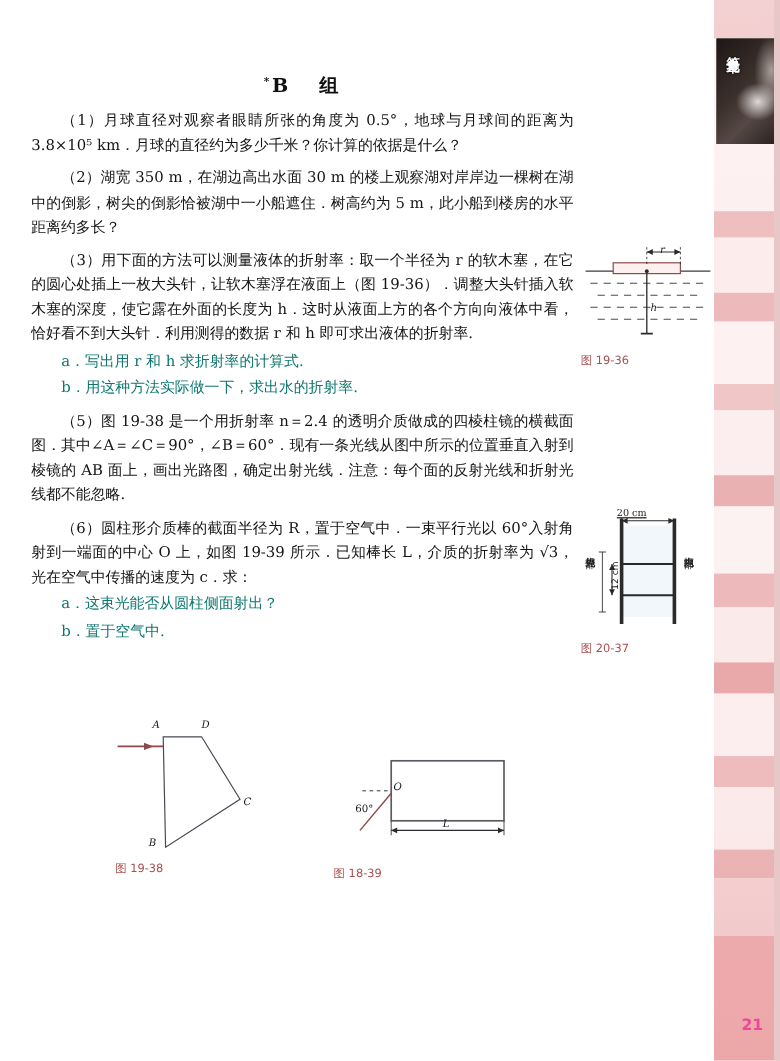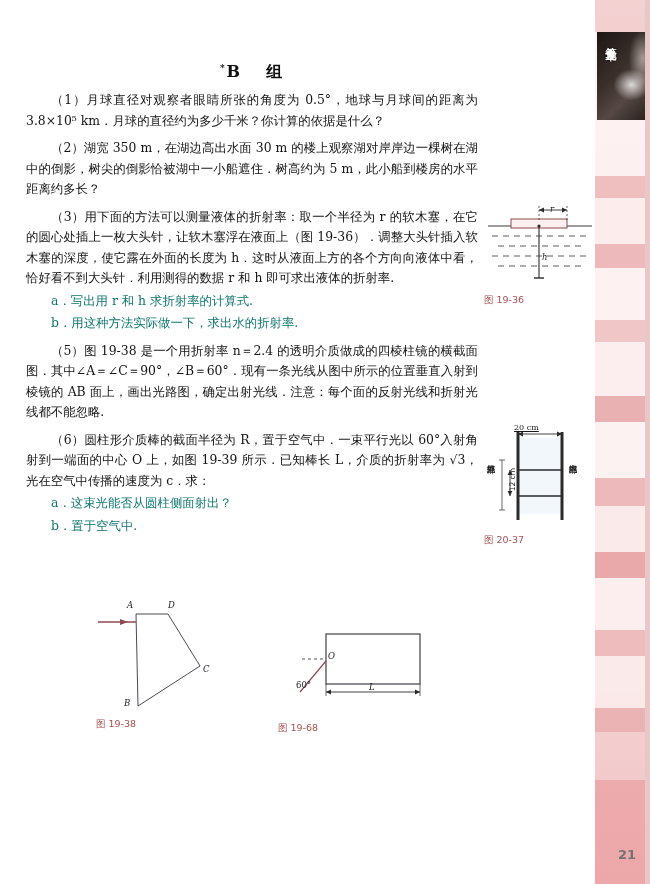--- a/index.html
+++ b/index.html
@@ -87,21 +87,21 @@
     font-weight: bold;
     text-shadow: 0 0 2px #000;
   }
 
   .page-number {
     position: absolute;
     right: 14px;
     bottom: 22px;
     font-size: 13px;
     font-weight: bold;
-    color: #737373;
+    color: #ec4899;
     font-family: "DejaVu Sans", "Liberation Sans", sans-serif;
   }
 
   
   .content {
     position: absolute;
     left: 26px;
     top: 0;
     width: 452px;
   }
@@ -305,18 +305,18 @@
 
       <line x1="22" y1="66" x2="48" y2="35" stroke="#8d4a4c" stroke-width="1.2"></line>
 
       <line x1="48" y1="66" x2="142" y2="66" stroke="#2a2a2a" stroke-width="0.9"></line>
       <polygon points="48,66 53,63.6 53,68.4" fill="#2a2a2a"></polygon>
       <polygon points="142,66 137,63.6 137,68.4" fill="#2a2a2a"></polygon>
       <line x1="48" y1="58" x2="48" y2="70" stroke="#2a2a2a" stroke-width="0.7"></line>
       <line x1="142" y1="58" x2="142" y2="70" stroke="#2a2a2a" stroke-width="0.7"></line>
     </svg>
     <div class="figtext italic" style="left:50px; top:25px;">O</div>
-    <div class="figtext" style="left:18px; top:54px;">60°</div>
+    <div class="figtext" style="left:18px; top:44px;">60°</div>
     <div class="figtext italic" style="left:91px; top:56px;">L</div>
-    <div class="fig-caption" style="margin-top:2px;">图 19-68</div>
+    <div class="fig-caption" style="margin-top:2px;">图 18-39</div>
   </div>
 
 </div>
 
 </body></html>

